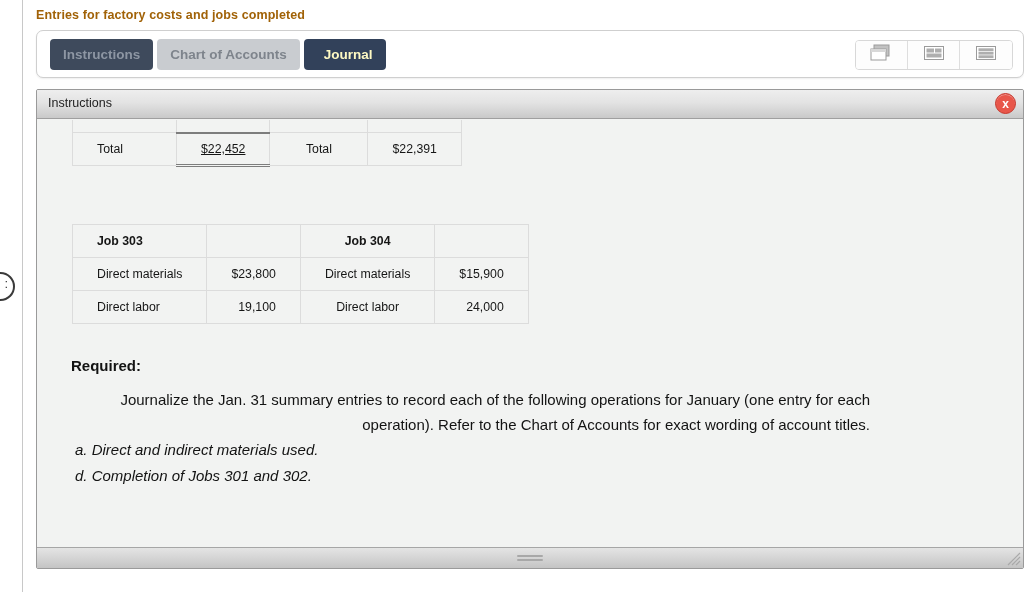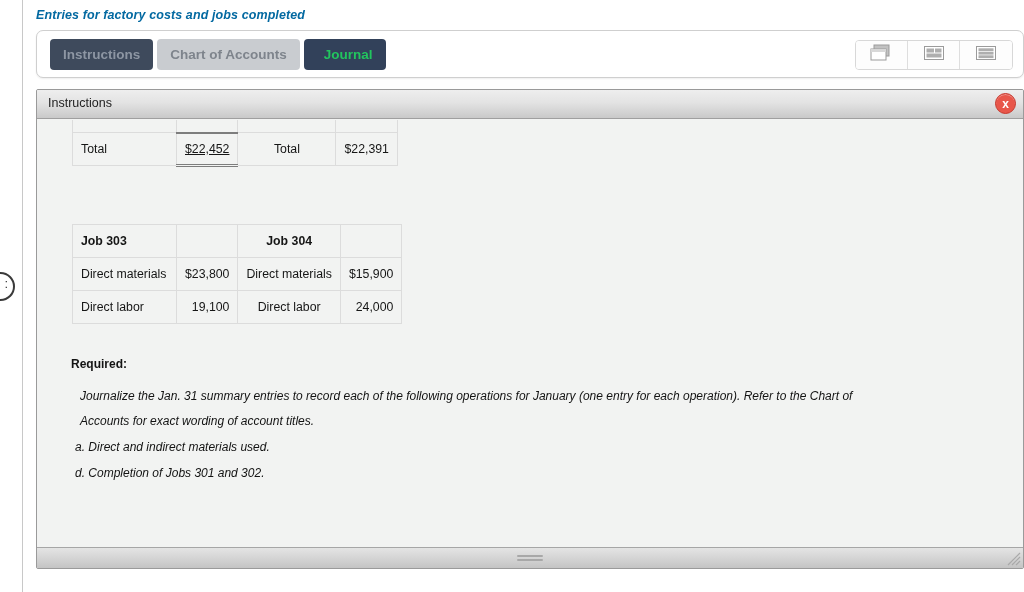--- a/index.html
+++ b/index.html
@@ -15,22 +15,22 @@
 
   
   .left-rule {
     position: absolute; left: 22px; top: 0; width: 1px; height: 592px;
     background: #c8c8c8;
   }
 
   
   .page-title {
     position: absolute; left: 36px; top: 8px;
-    font-size: 12.5px; font-weight: bold; color: #0369a1;
-    letter-spacing: .1px; white-space: nowrap; font-style: italic;
+    font-size: 12.5px; font-weight: bold; color: #a16207;
+    letter-spacing: .1px; white-space: nowrap;
   }
 
   
   .toolbar {
     position: absolute; left: 36px; top: 30px;
     width: 988px; height: 48px;
     background: #ffffff;
     border: 1px solid #cfcfcf;
     border-radius: 7px;
     box-shadow: 0 1px 2px rgba(0,0,0,.07);
@@ -40,21 +40,21 @@
     height: 31px; padding: 0 13px;
     display: flex; align-items: center; justify-content: center;
     border-radius: 4px;
     font-size: 13.5px; font-weight: bold;
     white-space: nowrap; cursor: pointer;
     border: none;
     font-family: "Liberation Sans", sans-serif;
   }
   .tab.dark-muted { background: #3e4a5c; color: #8d96a3; }
   .tab.light      { background: #c9ccd0; color: #7e848c; }
-  .tab.dark-on    { background: #32415a; color: #22c55e; padding-left: 20px; }
+  .tab.dark-on    { background: #32415a; color: #fef9c3; padding-left: 20px; }
 
   
   .viewgroup {
     position: absolute; right: 10px; top: 9px;
     display: flex; height: 30px;
     border: 1px solid #d8d8d8; border-radius: 4px;
     background: #fdfdfd; overflow: hidden;
   }
   .viewbtn {
     width: 52px; height: 100%;
@@ -113,21 +113,21 @@
   
   .tbl {
     border-collapse: collapse;
     font-size: 12.3px; color: #161616;
     background: #f2f3f2;
     table-layout: fixed;
   }
   .tbl td {
     border: 1px solid #dcdcdc;
     height: 33px;
-    padding: 0 8px;
+    padding: 0 24px;
     vertical-align: middle;
     white-space: nowrap;
   }
   .c-lbl  { width: 104px; text-align: left; }
   .c-val  { width: 48px;  text-align: right; }
   .c-lbl2 { width: 98px;  text-align: center; }
   .c-val2 { width: 48px;  text-align: right; }
   .bold { font-weight: bold; }
   .ctr  { text-align: center; }
 
@@ -136,26 +136,26 @@
   .tbl-top .clip-row td { height: 22px; color: transparent; }
   .tbl-top .total-row td.rule-top   { border-top: 2px solid #7d7d7d; text-decoration: underline; }
   .tbl-top .total-row td.rule-dbl   { border-bottom: 3px double #7d7d7d; }
 
   
   .tbl-jobs { position: absolute; left: 35px; top: 104px; }
 
   
   .required {
     position: absolute; left: 34px; top: 238px; right: 24px;
-    font-size: 12px; color: #131313; line-height: 1.05;
+    font-size: 15px; color: #131313; line-height: 1.05;
   }
   .req-head { font-weight: bold; margin-bottom: 13px; }
   .req-para {
-    font-style: italic; margin-left: 9px;
-    line-height: 25px; max-width: 790px;
+    margin-left: 9px;
+    line-height: 25px; max-width: 790px; text-align: right;
   }
   .req-item { font-style: italic; margin-left: 4px; line-height: 26px; }
 
   
   .edge-knob {
     position: absolute; left: -14px; top: 272px;
     width: 29px; height: 29px; border-radius: 50%;
     border: 2px solid #3a3a3a; background: #ffffff;
   }
   .edge-knob span {

